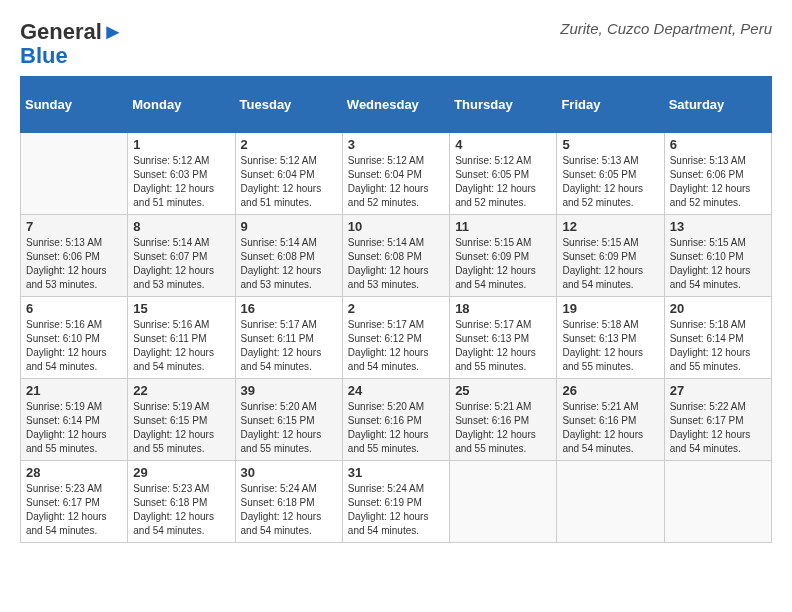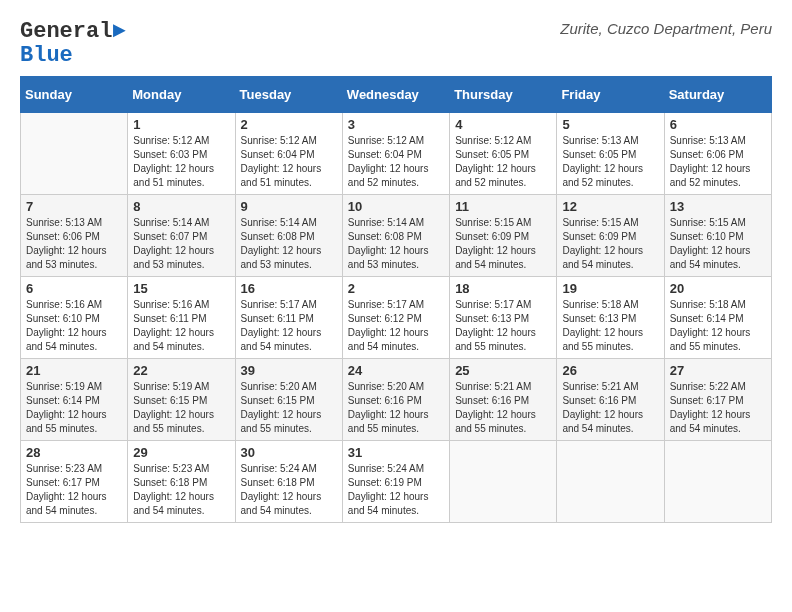--- a/index.html
+++ b/index.html
@@ -17,21 +17,20 @@
       margin-bottom: 8px;
     }
     .logo {
       display: flex;
       align-items: center;
     }
     .logo-text {
       font-size: 22px;
       font-weight: bold;
       line-height: 1.1;
-      font-family: Liberation Mono, monospace;
     }
     .logo-general { color: #333; }
     .logo-blue { color: #1a6abf; }
     .title-block {
       text-align: right;
     }
     .month-title {
       font-size: 36px;
       color: #333;
       font-weight: normal;
@@ -44,21 +43,21 @@
     .calendar {
       width: 100%;
       border-collapse: collapse;
       border: 1px solid #bbb;
     }
     .calendar th {
       background: #2a6db5;
       color: #fff;
       font-size: 13px;
       font-weight: bold;
-      padding: 10px 4px;
+      padding: 20px 4px;
       text-align: left;
       border: 1px solid #2a6db5;
     }
     .calendar td {
       vertical-align: top;
       border: 1px solid #ccc;
       padding: 4px 5px;
       width: 107px;
       min-height: 80px;
       font-size: 11px;

